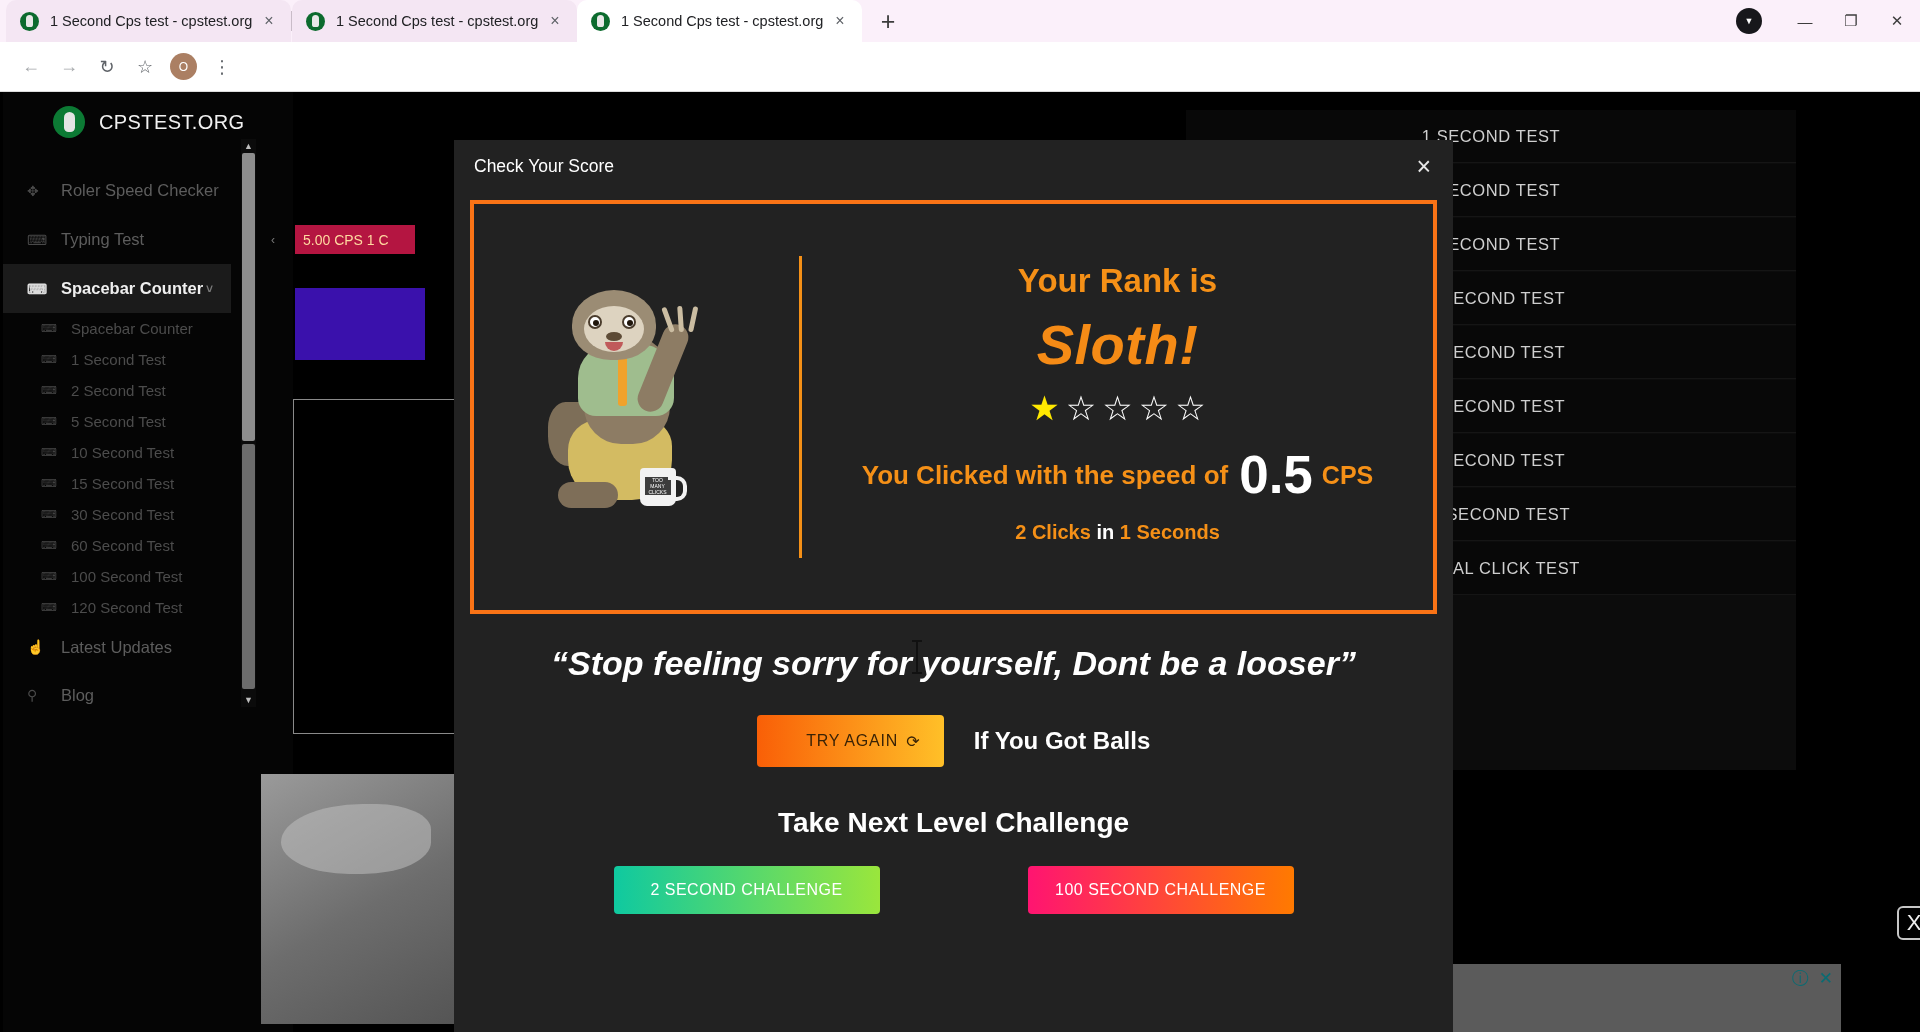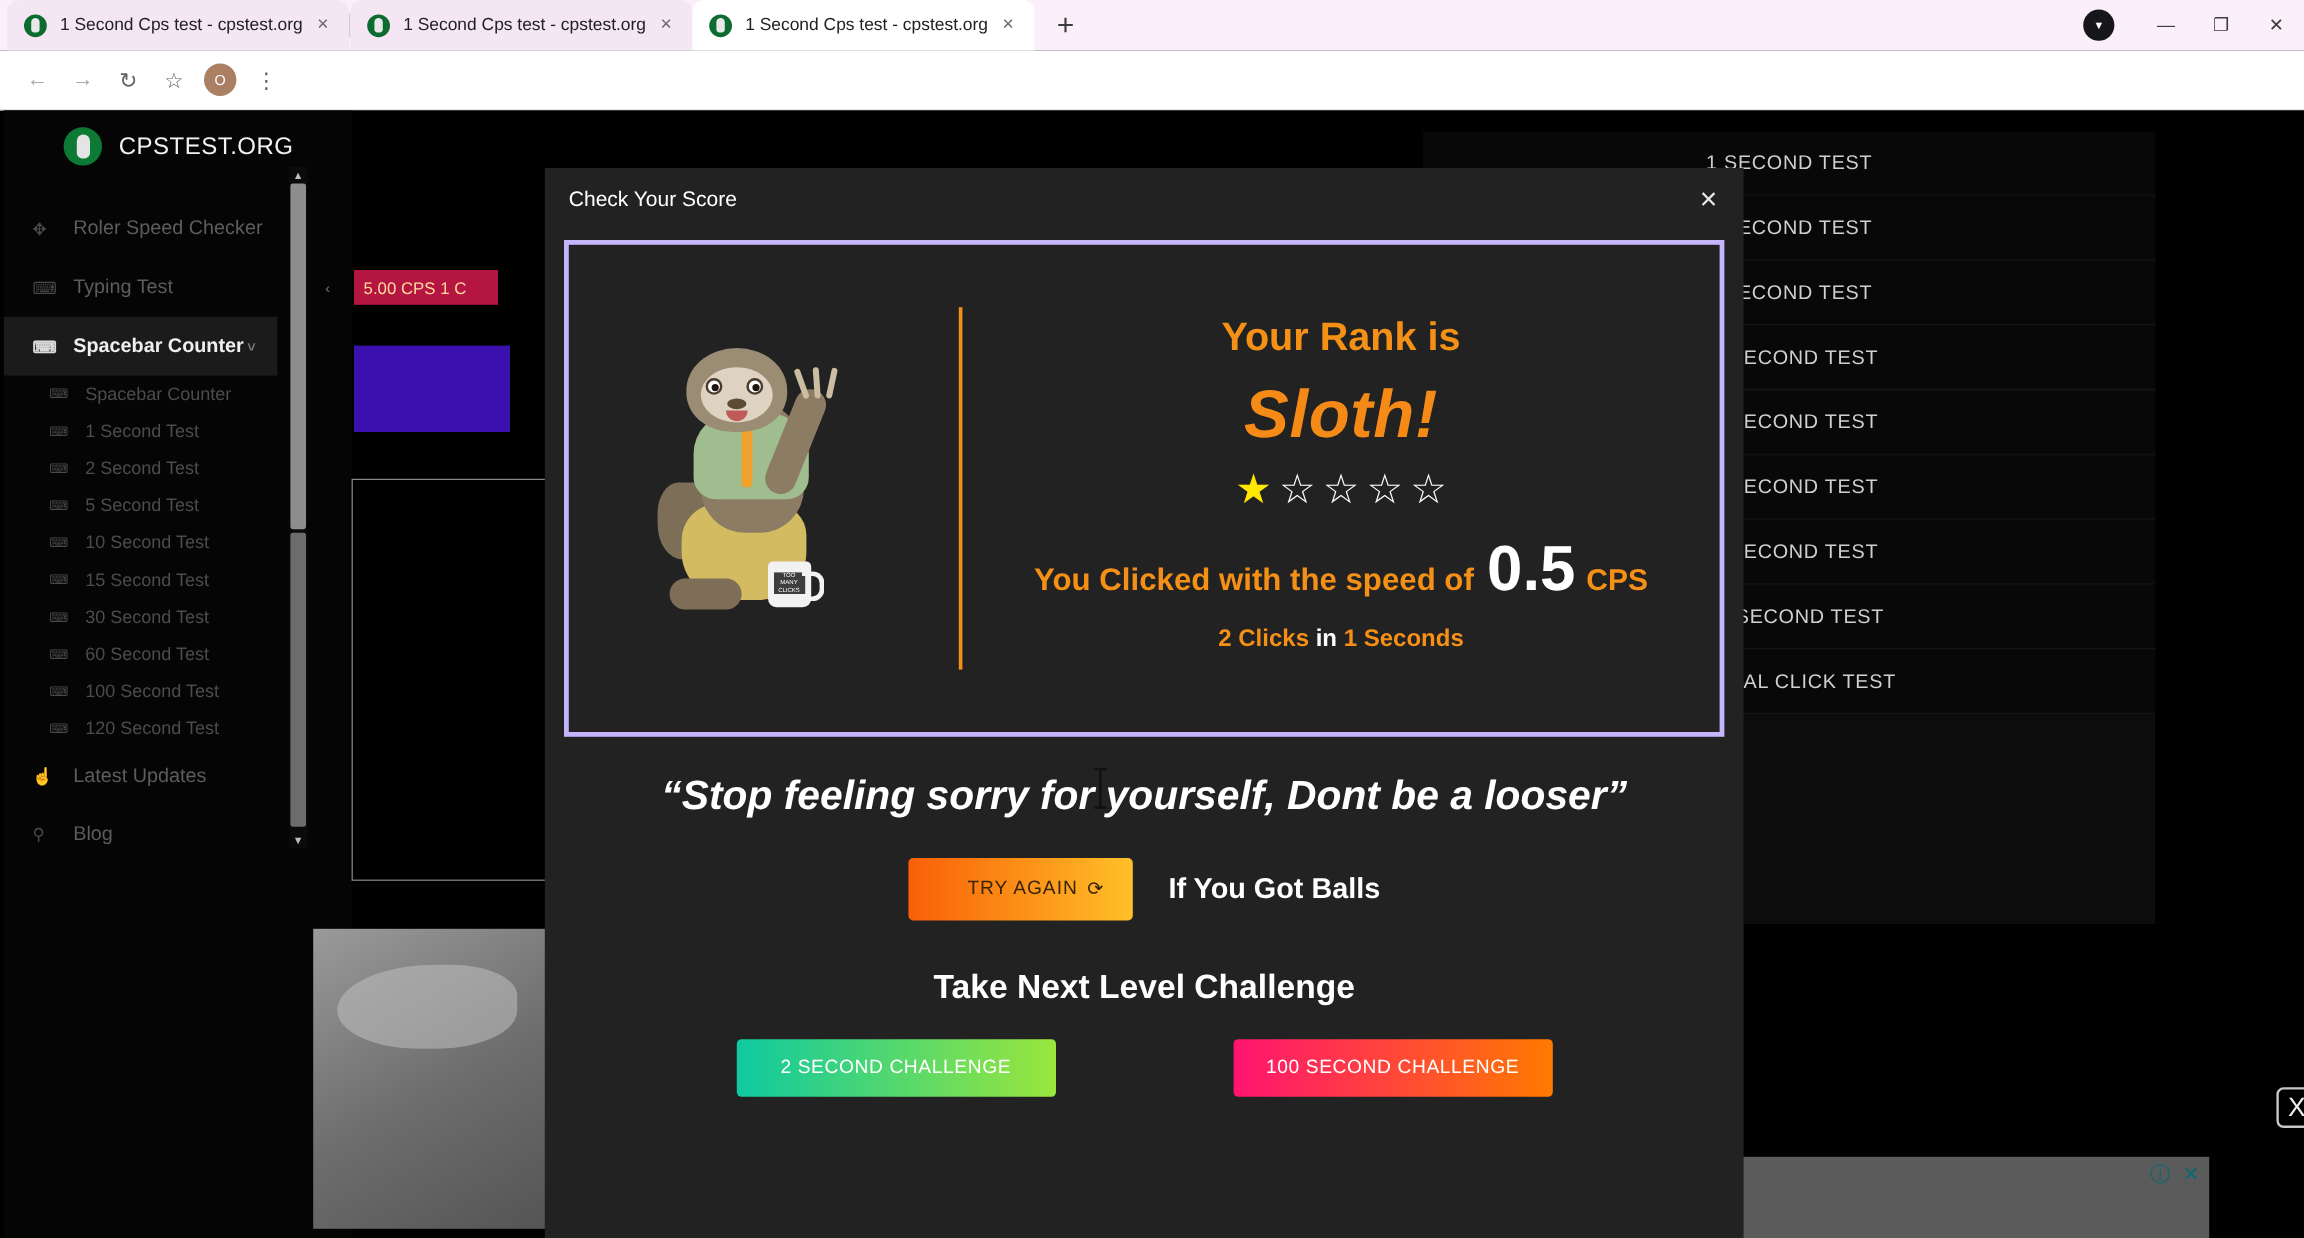--- a/index.html
+++ b/index.html
@@ -216,21 +216,21 @@
     position: absolute; left: 451px; top: 48px; width: 999px; height: 947px;
     background: #222222;
   }
   .modal-head {
     height: 52px; display: flex; align-items: center; padding: 0 22px 0 20px;
   }
   .modal-title { color: #fff; font-size: 17.5px; flex: 1; }
   .modal-close { color: #e8e8e8; font-size: 25px; line-height: 1; }
 
   .score-card {
-    margin: 8px 16px 0 16px; height: 414px; border: 4px solid #c4b5fd;
+    margin: 8px 16px 0 16px; height: 414px; border: 4px solid #f97316;
     display: flex; align-items: center; background: #222;
   }
   .sloth-wrap {
     width: 325px; flex: 0 0 325px; height: 100%; display: flex;
     align-items: center; justify-content: center; position: relative;
   }
   .vdiv {
     width: 3px; height: 302px; background: #f59017; flex: 0 0 3px;
   }
   .rank-wrap {
@@ -239,21 +239,21 @@
   }
   .rank-is { color: #f59017; font-size: 33px; font-weight: bold; }
   .rank-name {
     color: #f58b16; font-size: 56px; font-weight: bold; font-style: italic;
     margin-top: 12px; letter-spacing: .5px;
   }
   .stars { margin-top: 14px; display: flex; gap: 6px; font-size: 34px; line-height: 1; }
   .star-on { color: #ffe800; }
   .star-off { color: #ffffff; }
   .speed-line {
-    margin-top: 26px; display: flex; align-items: flex-end;
+    margin-top: 26px; display: flex; align-items: center;
     color: #f59017; font-size: 26px; font-weight: bold;
   }
   .speed-val {
     color: #ffffff; font-size: 53px; font-weight: bold; margin: 0 9px 0 11px;
     line-height: .9;
   }
   .speed-unit { color: #f59017; font-size: 25px; font-weight: bold; }
   .clicks-line {
     margin-top: 22px; color: #f59017; font-size: 20px; font-weight: bold;
   }

